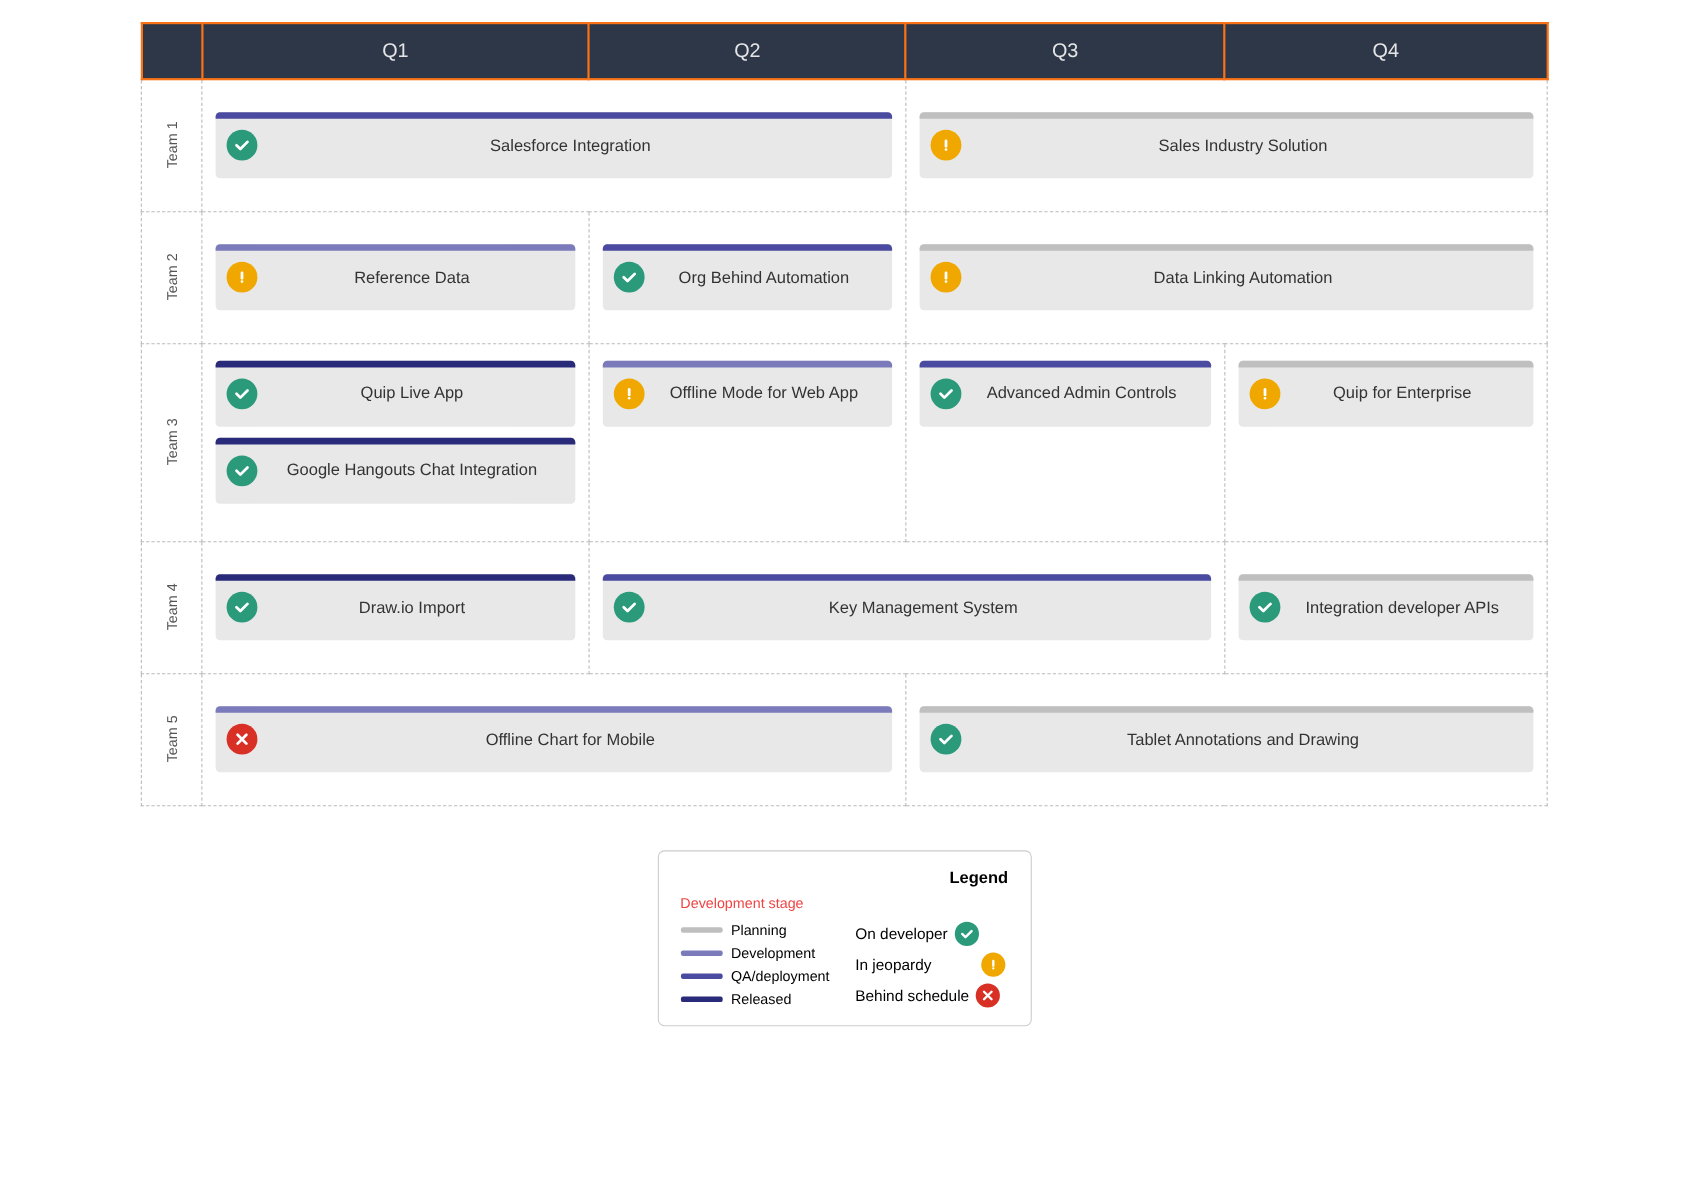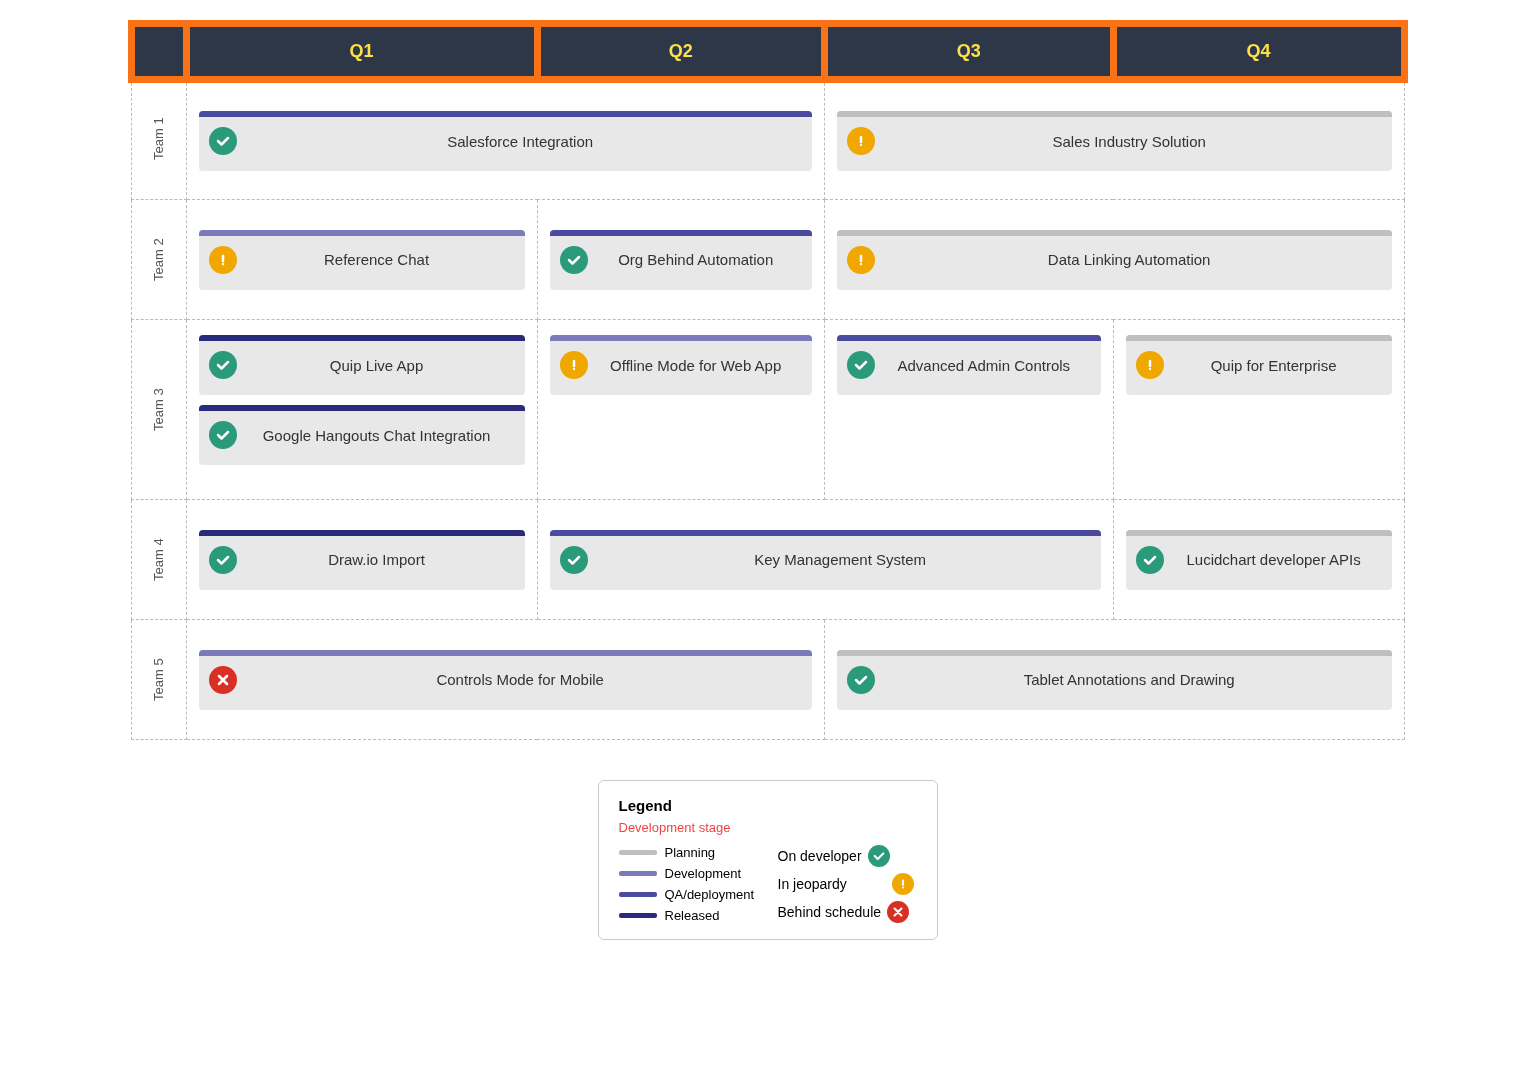--- a/index.html
+++ b/index.html
@@ -75,20 +75,21 @@
       width: 340px;
       border: 1.5px solid #ccc;
       border-radius: 6px;
       padding: 16px 20px;
       font-size: 14px;
     }
     .legend-title {
       font-weight: 700;
       margin-bottom: 6px;
       font-size: 15px;
+      text-align: right;
     }
     .legend-subtitle {
       color: #ef4444;
       margin-bottom: 10px;
       font-size: 13px;
     }
     .legend-grid {
       display: grid;
       grid-template-columns: 1fr 1fr;
       gap: 6px 20px;
@@ -128,26 +129,26 @@
       width: 100%;
       border-collapse: collapse;
       border: 1.5px dashed #aaa;
     }
 
     .col-team { width: 55px; }
     .col-q { width: calc((100% - 55px) / 4); }
 
     .rm-table th {
       background: #2d3748;
-      color: #fde047;
-      font-weight: 700;
+      color: #e5e5e5;
+      font-weight: 400;
       font-size: 18px;
       padding: 14px 0;
       text-align: center;
-      border: 7px solid #f97316;
+      border: 2px solid #f97316;
     }
     .rm-table th.corner { background: #2d3748; }
 
     .rm-table td {
       border: 1.5px dashed #bbb;
       vertical-align: middle;
       padding: 15px 12px;
     }
     .rm-table td.team-lbl {
       writing-mode: vertical-rl;
@@ -216,21 +217,21 @@
         <td class="team-lbl">Team 2</td>
         <td style="padding: 15px 12px;">
           <div class="card">
             <div class="bar bar-development"></div>
             <div class="status-icon icon-in-jeopardy">
               <svg width="14" height="14" viewBox="0 0 14 14" fill="none">
                   <path d="M7 3V8" stroke="white" stroke-width="2.5" stroke-linecap="round"></path>
                   <circle cx="7" cy="11" r="1.2" fill="white"></circle>
                 </svg>
             </div>
-            <span>Reference Chat</span>
+            <span>Reference Data</span>
           </div>
         </td>
         <td style="padding: 15px 12px;">
           <div class="card">
             <div class="bar bar-qa"></div>
             <div class="status-icon icon-on-schedule">
               <svg width="14" height="14" viewBox="0 0 14 14" fill="none">
                   <path d="M2 7L5.5 10.5L12 4" stroke="white" stroke-width="2.5" stroke-linecap="round" stroke-linejoin="round"></path>
                 </svg>
             </div>
@@ -337,36 +338,36 @@
           </div>
         </td>
         <td style="padding: 15px 12px;">
           <div class="card">
             <div class="bar bar-planning"></div>
             <div class="status-icon icon-on-schedule">
               <svg width="14" height="14" viewBox="0 0 14 14" fill="none">
                   <path d="M2 7L5.5 10.5L12 4" stroke="white" stroke-width="2.5" stroke-linecap="round" stroke-linejoin="round"></path>
                 </svg>
             </div>
-            <span>Lucidchart developer APIs</span>
+            <span>Integration developer APIs</span>
           </div>
         </td>
       </tr>
 
       <tr style="height:120px;">
         <td class="team-lbl">Team 5</td>
         <td colspan="2" style="padding: 15px 12px;">
           <div class="card">
             <div class="bar bar-development"></div>
             <div class="status-icon icon-behind-schedule">
               <svg width="14" height="14" viewBox="0 0 14 14" fill="none">
                   <path d="M3 3L11 11M11 3L3 11" stroke="white" stroke-width="2.5" stroke-linecap="round"></path>
                 </svg>
             </div>
-            <span>Controls Mode for Mobile</span>
+            <span>Offline Chart for Mobile</span>
           </div>
         </td>
         <td colspan="2" style="padding: 15px 12px;">
           <div class="card">
             <div class="bar bar-planning"></div>
             <div class="status-icon icon-on-schedule">
               <svg width="14" height="14" viewBox="0 0 14 14" fill="none">
                   <path d="M2 7L5.5 10.5L12 4" stroke="white" stroke-width="2.5" stroke-linecap="round" stroke-linejoin="round"></path>
                 </svg>
             </div>

